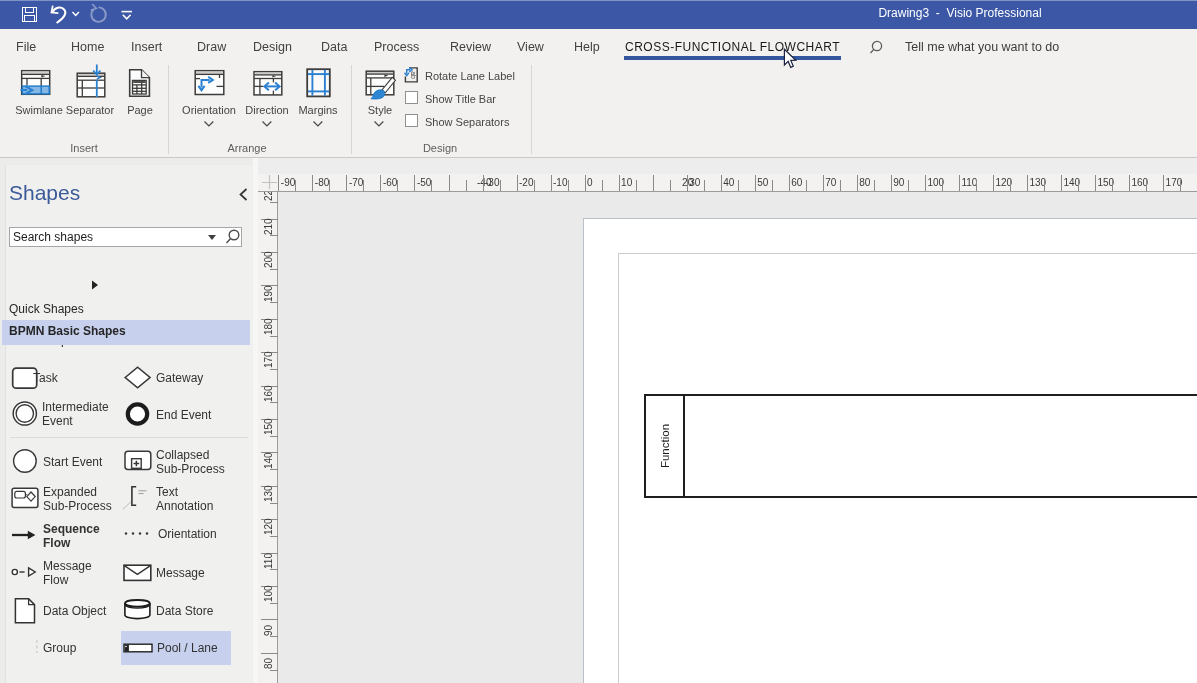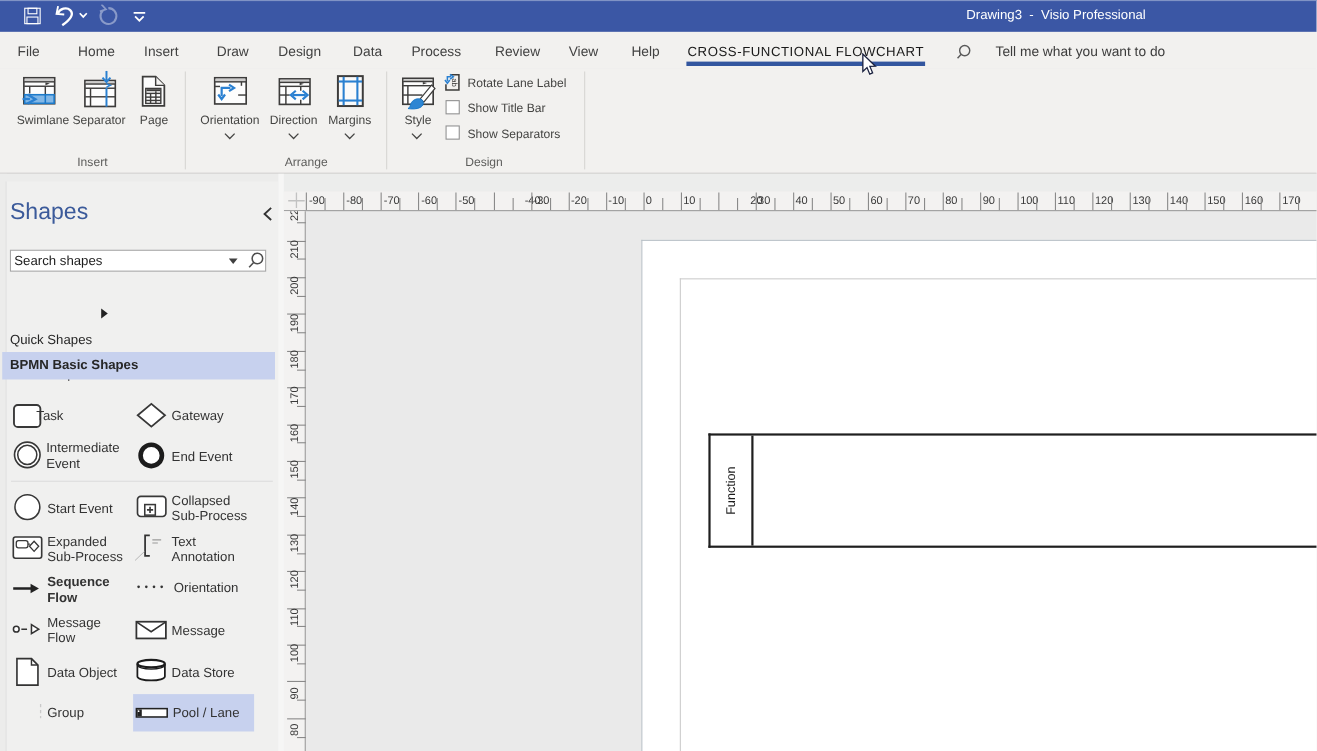--- a/index.html
+++ b/index.html
@@ -102,21 +102,21 @@
     <circle cx="8" cy="7" r="4.6" stroke="#5a5a5a" fill="none" stroke-width="1.3"></circle>
     <path d="M 4.8 10.4 L 1.5 14" stroke="#5a5a5a" stroke-width="1.3"></path>
   </svg>
   <span id="tellme" class="abs">Tell me what you want to do</span>
 
   <div class="abs" id="ribbon">
     <div class="rsep" style="left:168px;"></div>
     <div class="rsep" style="left:351px;"></div>
     <div class="rsep" style="left:531px;"></div>
     <div class="rlabel" style="left:44px; width:80px;">Insert</div>
-    <div class="rlabel" style="left:218px; width:80px;text-align:right;">Arrange</div>
+    <div class="rlabel" style="left:207px; width:80px;">Arrange</div>
     <div class="rlabel" style="left:400px; width:80px;">Design</div>
     <div class="btnlabel" style="left:11px;  width:56px;">Swimlane</div>
     <div class="btnlabel" style="left:62px; width:56px;">Separator</div>
     <div class="btnlabel" style="left:112px; width:56px;">Page</div>
     <div class="btnlabel" style="left:181px; width:56px;">Orientation</div>
     <div class="btnlabel" style="left:239px; width:56px;">Direction</div>
     <div class="btnlabel" style="left:290px; width:56px;">Margins</div>
     <div class="btnlabel" style="left:352px; width:56px;">Style</div>
     <div class="smalltext" style="left:425px; top:8px;">Rotate Lane Label</div>
     <div class="smalltext" style="left:425px; top:31px;">Show Title Bar</div>

